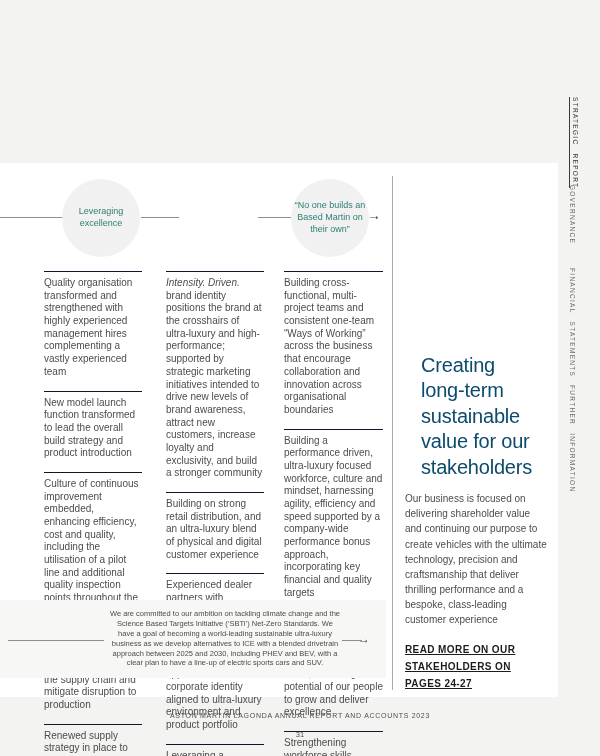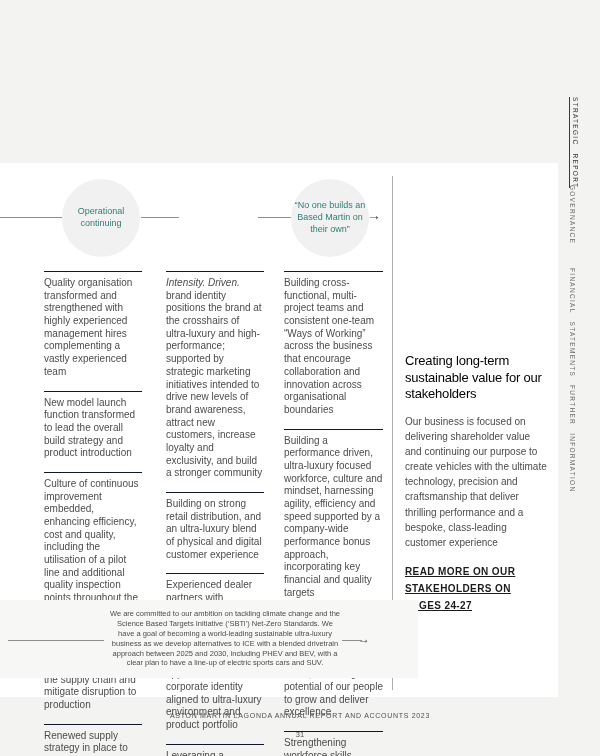--- a/index.html
+++ b/index.html
@@ -40,31 +40,31 @@
     font-size:10px;line-height:1.27;color:#4c4c4c;
   }
   .col p em{font-style:italic;}
 
   
   .vrule{position:absolute;left:392px;top:176px;width:1px;height:514px;background:#ababab;}
 
   
   .panel{position:absolute;left:405px;top:353px;width:143px;}
   .panel-heading{
-    margin:0 0 11px;font-size:13px;font-weight:400;color:#000000;
+    margin:0 16px 11px;font-size:20px;font-weight:400;color:#0c4a6e;
     line-height:1.27;letter-spacing:-0.2px;
   }
   .panel-body{font-size:10px;line-height:1.52;color:#4c4c4c;margin:0 0 13px;}
   .panel-link{
     display:inline-block;font-size:10px;font-weight:700;color:#1c1c1c;
     letter-spacing:0.4px;line-height:1.7;text-decoration:underline;cursor:pointer;
   }
 
   
-  .climate{position:absolute;left:0;top:600px;width:386px;height:78px;background:#f7f7f5;padding-left:32px;}
+  .climate{position:absolute;left:0;top:600px;width:386px;height:78px;background:#f7f7f5;}
   .climate-text{
     position:absolute;left:108px;top:9px;width:234px;text-align:center;
     font-size:7.5px;line-height:1.32;color:#4c4c4c;
   }
   .climate-line-left{position:absolute;left:8px;top:40px;width:96px;height:1px;background:#8f8f8f;}
   .climate-line-right{position:absolute;left:342px;top:40px;width:20px;height:1px;background:#8f8f8f;}
   .climate-arrow{position:absolute;left:358px;top:33px;font-size:12px;color:#474747;line-height:1;}
 
   
   .footer-line{
@@ -88,21 +88,21 @@
   <span class="side-nav-item active" style="top:97px">STRATEGIC REPORT</span>
   <span class="side-nav-item" style="top:185px">GOVERNANCE</span>
   <span class="side-nav-item" style="top:268px">FINANCIAL STATEMENTS</span>
   <span class="side-nav-item" style="top:385px">FURTHER INFORMATION</span>
 
   <div class="flow-line" style="left:0;width:63px"></div>
   <div class="flow-line" style="left:141px;width:38px"></div>
   <div class="flow-line" style="left:258px;width:33px"></div>
 
   <div class="pillar-circle" style="left:62px">
-    <span>Operational continuing</span>
+    <span>Leveraging excellence</span>
   </div>
   <div class="pillar-circle" style="left:291px">
     <span>“No one builds an Based Martin on their own”</span>
   </div>
 
   <span class="flow-arrow">→</span>
 
   <div class="col col-1">
     <p>Quality organisation transformed and strengthened with highly experienced management hires complementing a vastly experienced team</p>
     <p>New model launch function transformed to lead the overall build strategy and product introduction</p>

